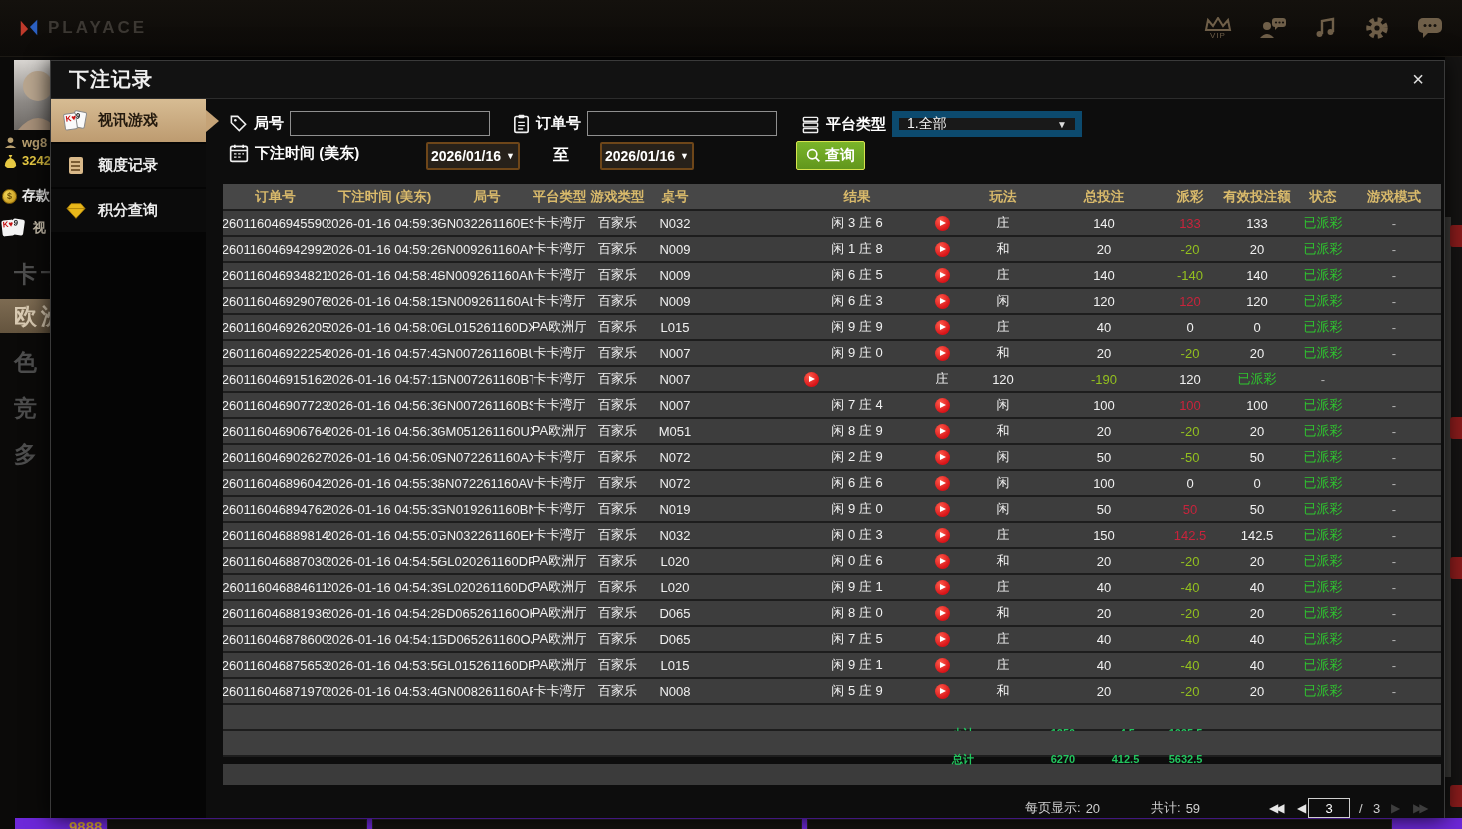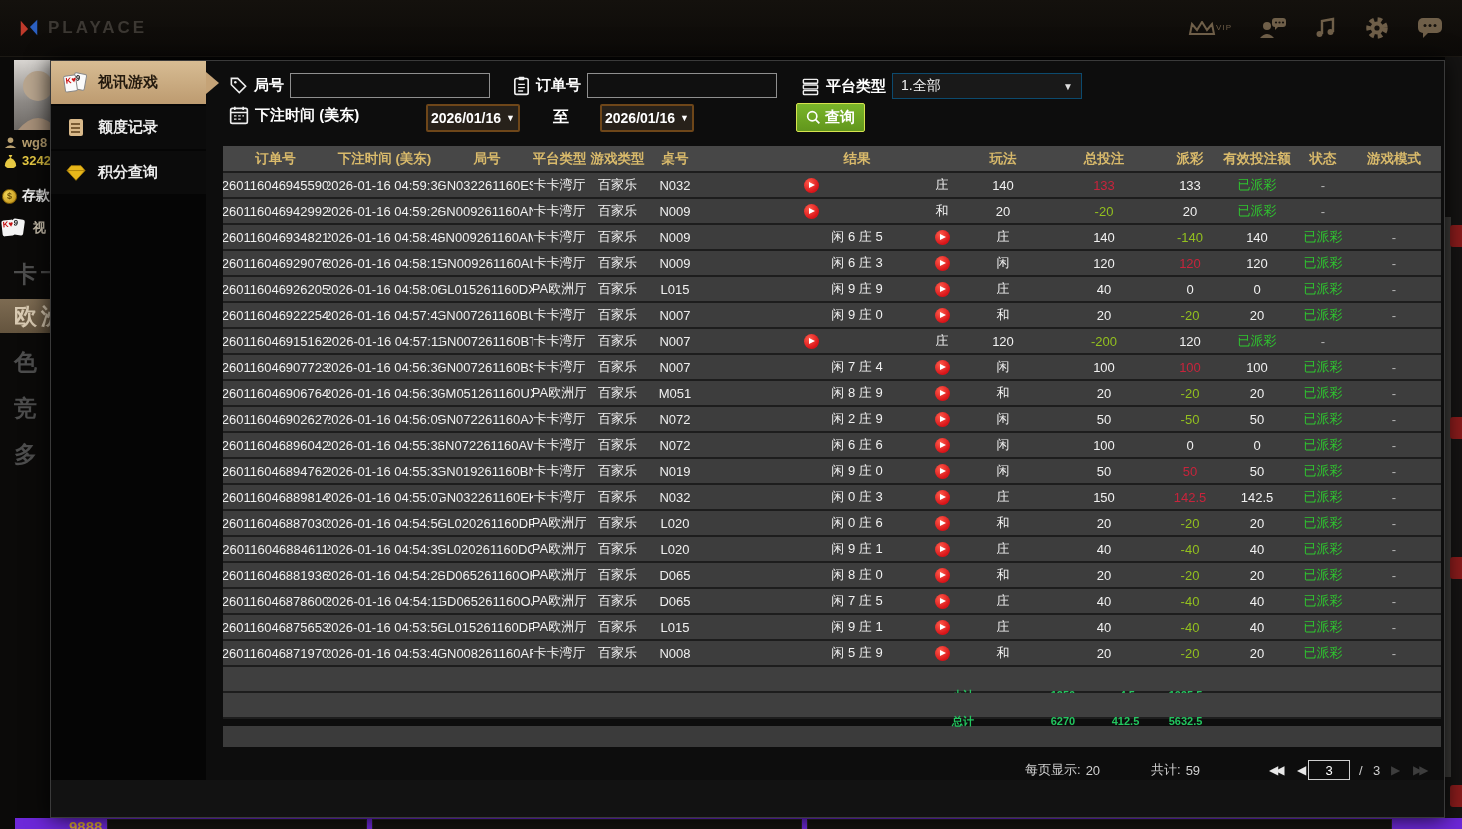--- a/index.html
+++ b/index.html
@@ -7,21 +7,21 @@
   body { font-family:"Liberation Sans","DejaVu Sans",sans-serif; }
   .screen { position:relative; width:1462px; height:829px; background:#050505; overflow:hidden;padding-left:8px; }
 
   
   .topbar { position:absolute; left:0; top:0; width:1462px; height:57px;
     background:linear-gradient(180deg,#14110d,#0c0a08); border-bottom:1px solid #1c1914;
     display:flex; align-items:center; justify-content:space-between; padding:0 18px; }
   .logo { display:flex; align-items:center; gap:8px; }
   .logo-text { color:#3c3833; font-size:17px; font-weight:bold; letter-spacing:3px; }
   .topbar-icons { display:flex; align-items:center; gap:26px; }
-  .tb-icon { display:flex; flex-direction:row; align-items:center; color:#6f5f49; cursor:pointer; }
+  .tb-icon { display:flex; flex-direction:column; align-items:center; color:#6f5f49; cursor:pointer; }
   .tb-icon svg { display:block; }
   .vip-label { font-size:8px; color:#6f5f49; letter-spacing:1px; margin-top:-1px; }
 
   
   .bg-left { position:absolute; left:0; top:57px; width:150px; height:772px; background:#0b0a09; }
   .avatar { position:absolute; left:14px; top:3px; width:48px; height:70px;
     background:linear-gradient(180deg,#d9d6d2,#8e8a86 60%,#6e6a66); overflow:hidden; }
   .bg-row { position:absolute; display:flex; align-items:center; gap:5px; }
   .bg-user { left:4px; top:78px; color:#b9a070; font-size:13px; font-weight:bold; }
   .bg-balance { left:4px; top:96px; color:#e7c943; font-size:13px; font-weight:bold; }
@@ -69,21 +69,21 @@
   .doc-icon { width:14px; height:17px; background:#d9b98a; border-radius:2px; position:relative; }
   .doc-icon::before { content:""; position:absolute; left:2px; top:4px; width:9px; height:1.5px; background:#7a5c34;
     box-shadow:0 4px 0 #7a5c34, 0 8px 0 #7a5c34; }
 
   
   .content { position:relative; flex:1; background:#0d0d0d; padding:0 0 0 17px; }
   .filters { position:relative; height:85px; }
   .f-abs { position:absolute; display:flex; align-items:center; gap:6px; }
   .f-label { color:#fff; font-size:15px; font-weight:bold; white-space:nowrap; }
   .f-input { background:#101010; border:1px solid #8f8f8f; height:25px; color:#eee; font-size:13px; padding:0 6px; }
-  .f-select { background:#191919; border:1px solid #0c4a6e; height:26px; color:#f0f0f0; font-size:14px;
+  .f-select { background:#191919; border:7px solid #0c4a6e; height:26px; color:#f0f0f0; font-size:14px;
     display:flex; align-items:center; justify-content:space-between; padding:0 8px; cursor:pointer; }
   .f-select .caret { font-size:10px; color:#ddd; }
   .date-btn { background:#27211a; border:2px solid #6e4619; border-radius:2px; height:28px;
     color:#fff; font-size:14px; font-weight:bold; display:flex; align-items:center; gap:5px;
     justify-content:center; cursor:pointer; }
   .date-btn .caret { font-size:9px; }
   .to-label { color:#fff; font-size:16px; font-weight:bold; }
   .query-btn { background:linear-gradient(180deg,#7ab52a,#61961c); border:1px solid #d6e34e; border-radius:2px;
     height:29px; padding:0 9px; display:flex; align-items:center; gap:4px; color:#fff;
     font-size:15px; font-weight:bold; cursor:pointer; }
@@ -243,20 +243,24 @@
     <div class="bg-badge" style="top:728px"></div>
   </div>
   <div class="bg-bottom">
     <span class="bg-bottom-gold">9888</span>
     <span class="bg-bottom-box" style="left:92px;width:260px"></span>
     <span class="bg-bottom-box" style="left:357px;width:430px"></span>
     <span class="bg-bottom-box" style="left:792px;width:585px"></span>
   </div>
 
   <div class="modal">
+    <div class="modal-titlebar">
+      <span class="modal-title">下注记录</span>
+      <span class="modal-close">×</span>
+    </div>
     <div class="modal-body">
 
       <nav class="tab-col">
         <div class="tab active">
           <span class="tab-icon">
             <span class="cards-wrap">
                 <span class="card c-back">9</span>
                 <span class="card c-front">K♥</span>
               </span>
           </span>
@@ -355,39 +359,41 @@
             <div class="cell c-mode">游戏模式</div>
           </div>
           <div>
               <div class="trow">
                 <div class="cell c-order_id">260116046945590</div>
                 <div class="cell c-time">2026-01-16 04:59:36</div>
                 <div class="cell c-round">GN032261160ES</div>
                 <div class="cell c-platform">卡卡湾厅</div>
                 <div class="cell c-game">百家乐</div>
                 <div class="cell c-table">N032</div>
+                <div class="cell c-result">闲 3 庄 6</div>
                 <div class="cell c-play">
                   <span class="playbtn">
                     <span class="tri"></span>
                   </span>
                 </div>
                 <div class="cell c-playtype">庄</div>
                 <div class="cell c-bet">140</div>
                 <div class="cell c-payout p-win">133</div>
                 <div class="cell c-valid">133</div>
                 <div class="cell c-status status-green">已派彩</div>
                 <div class="cell c-mode mode-dim">-</div>
               </div>
               <div class="trow">
                 <div class="cell c-order_id">260116046942992</div>
                 <div class="cell c-time">2026-01-16 04:59:26</div>
                 <div class="cell c-round">GN009261160AN</div>
                 <div class="cell c-platform">卡卡湾厅</div>
                 <div class="cell c-game">百家乐</div>
                 <div class="cell c-table">N009</div>
+                <div class="cell c-result">闲 1 庄 8</div>
                 <div class="cell c-play">
                   <span class="playbtn">
                     <span class="tri"></span>
                   </span>
                 </div>
                 <div class="cell c-playtype">和</div>
                 <div class="cell c-bet">20</div>
                 <div class="cell c-payout p-loss">-20</div>
                 <div class="cell c-valid">20</div>
                 <div class="cell c-status status-green">已派彩</div>
@@ -480,21 +486,21 @@
                 <div class="cell c-platform">卡卡湾厅</div>
                 <div class="cell c-game">百家乐</div>
                 <div class="cell c-table">N007</div>
                 <div class="cell c-play">
                   <span class="playbtn">
                     <span class="tri"></span>
                   </span>
                 </div>
                 <div class="cell c-playtype">庄</div>
                 <div class="cell c-bet">120</div>
-                <div class="cell c-payout p-loss">-200</div>
+                <div class="cell c-payout p-loss">-190</div>
                 <div class="cell c-valid">120</div>
                 <div class="cell c-status status-green">已派彩</div>
                 <div class="cell c-mode mode-dim">-</div>
               </div>
               <div class="trow">
                 <div class="cell c-order_id">260116046907723</div>
                 <div class="cell c-time">2026-01-16 04:56:36</div>
                 <div class="cell c-round">GN007261160BS</div>
                 <div class="cell c-platform">卡卡湾厅</div>
                 <div class="cell c-game">百家乐</div>

